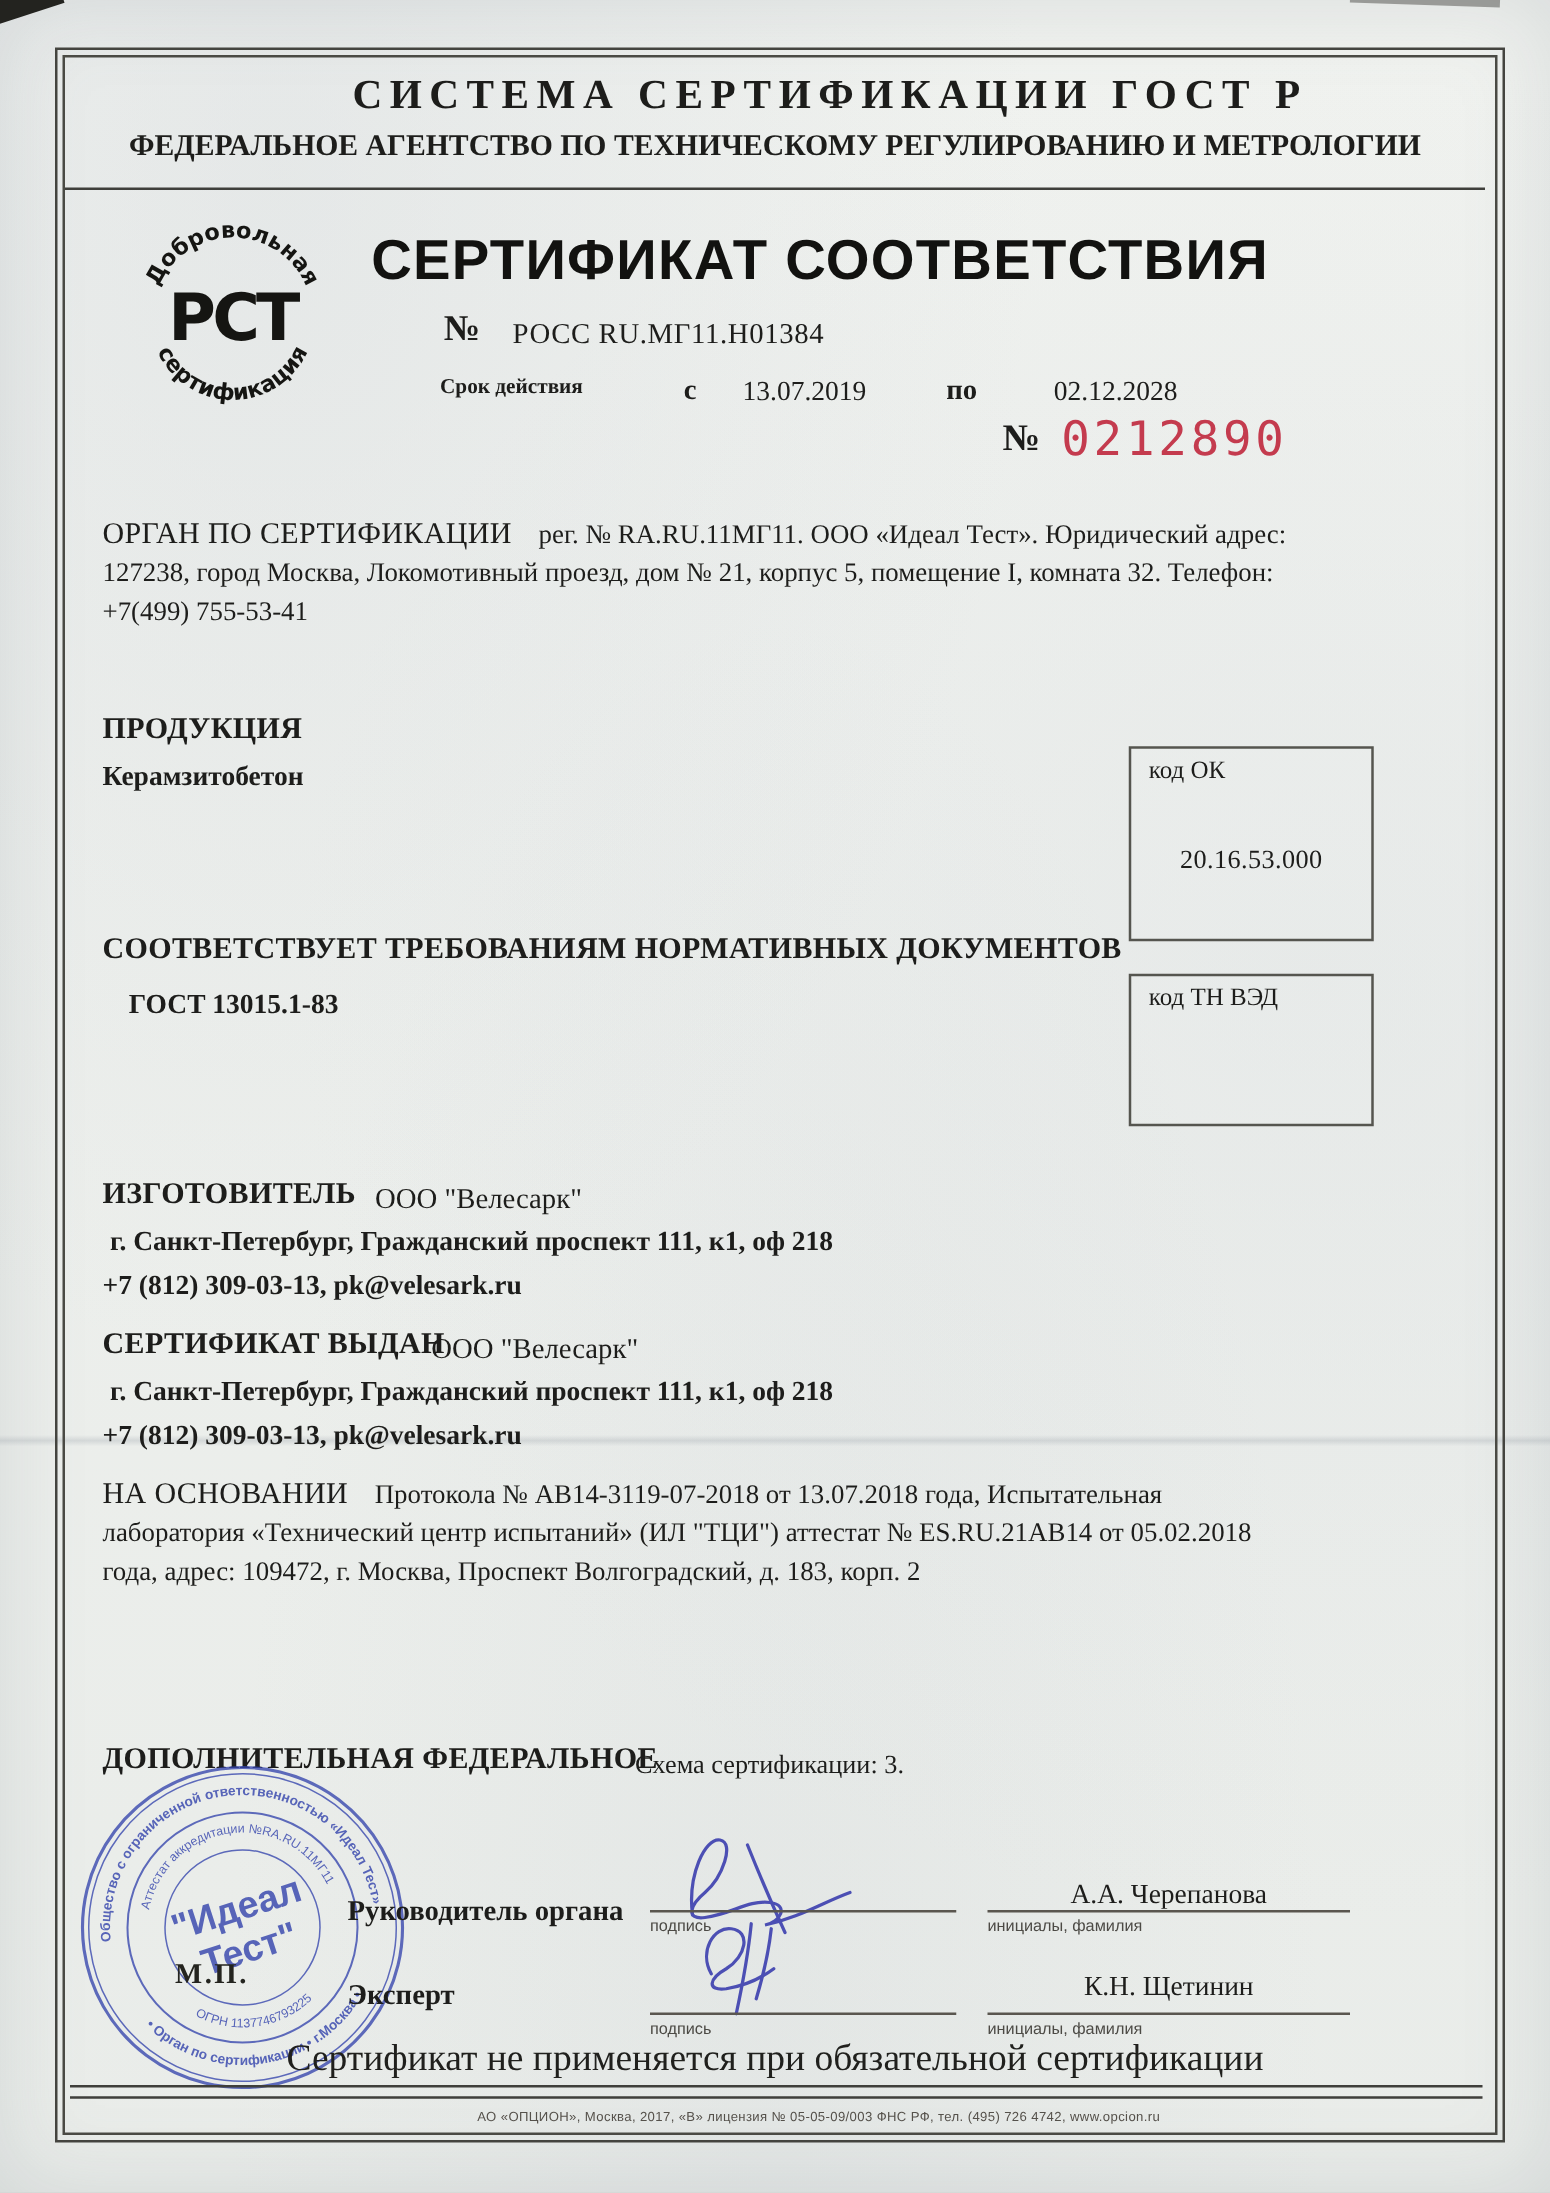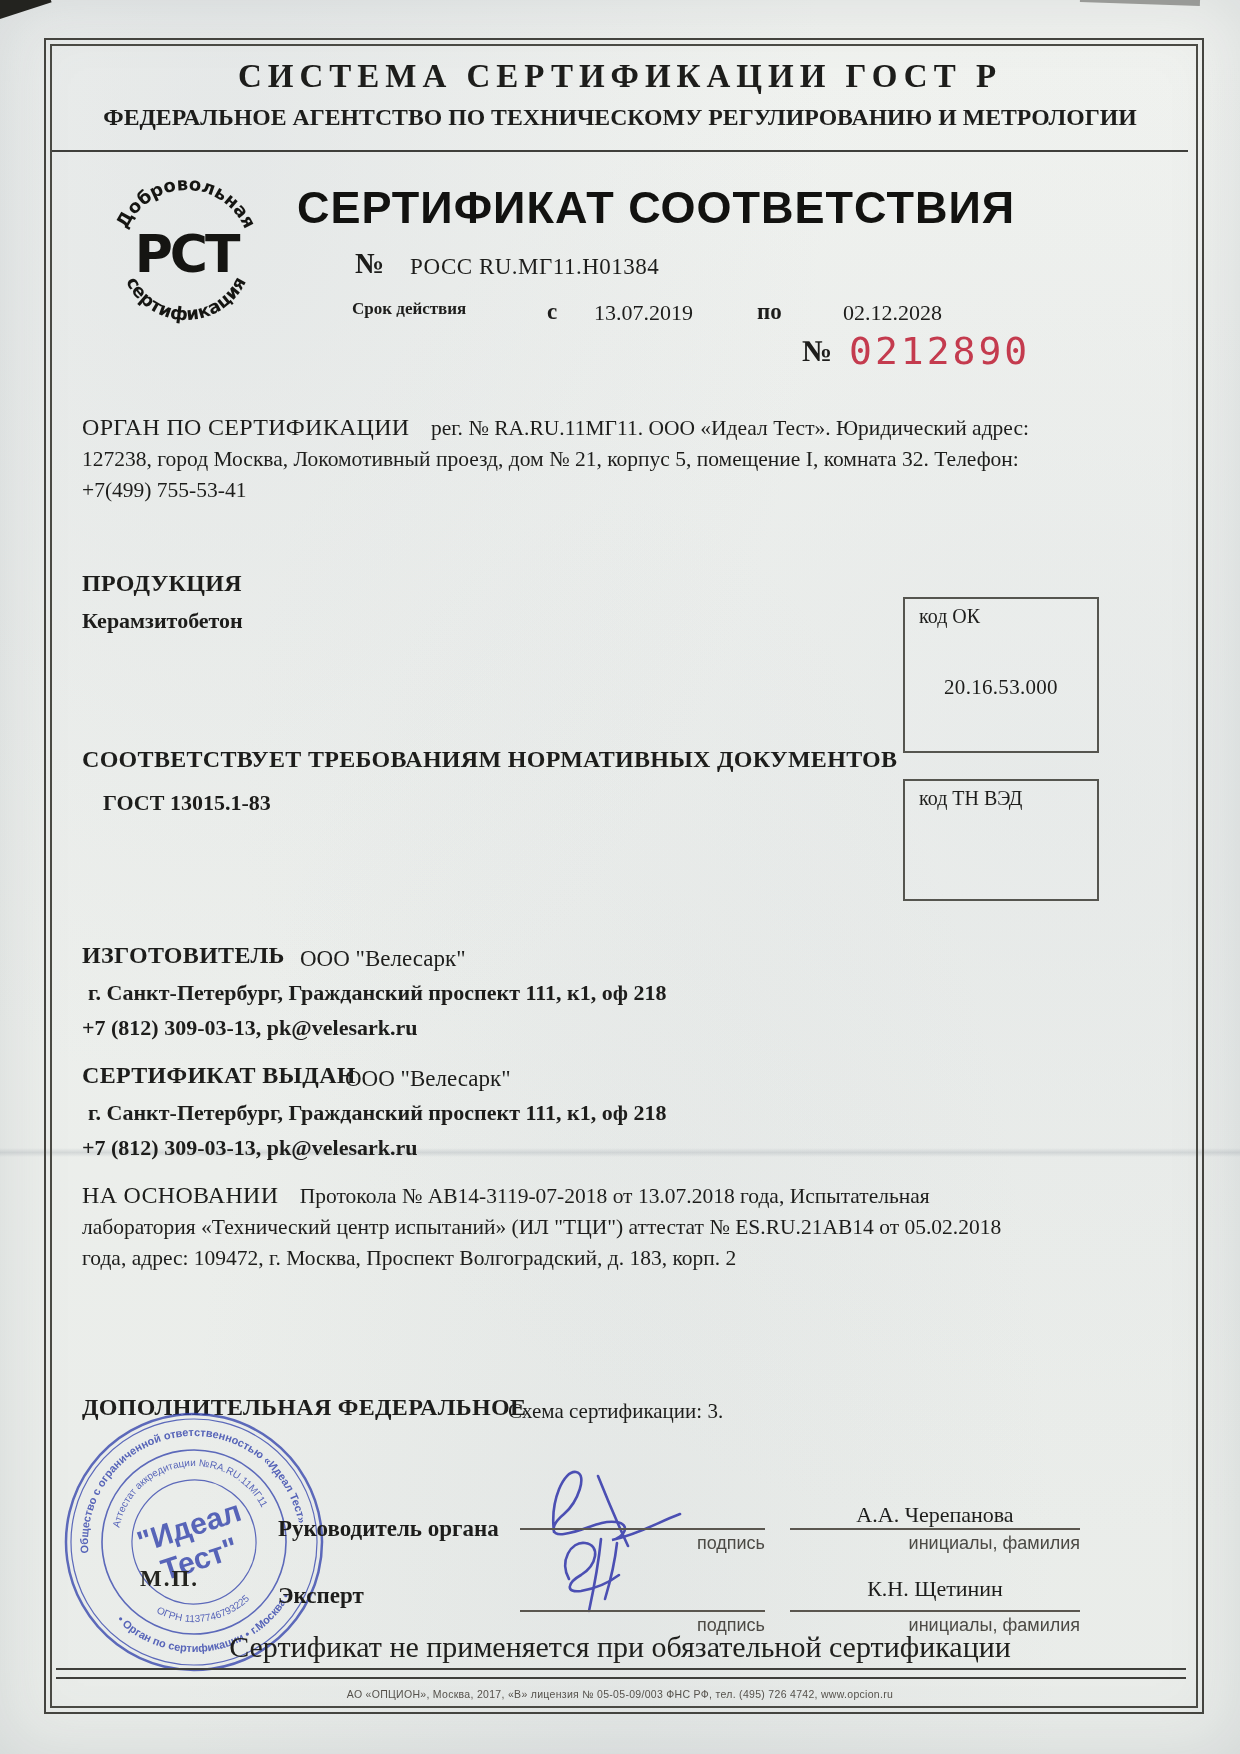--- a/index.html
+++ b/index.html
@@ -17,21 +17,21 @@
   .abs{position:absolute;}
   .frame-outer{left:44px; top:38px; width:1156px; height:1672px; border:2px solid #44443f;}
   .frame-inner{position:absolute; inset:4px; border:2px solid #4a4a44;}
   .header-rule{left:52px; top:150px; width:1136px; height:2px; background:#3f3f3b;}
   .crease{left:0; top:1148px; width:1240px; height:9px;
     background:linear-gradient(rgba(150,158,166,0), rgba(150,158,166,.28), rgba(150,158,166,0));}
   .corner-wedge{left:-10px; top:-8px; width:60px; height:20px; background:#23231f; transform:rotate(-18deg);}
   .corner-wedge2{left:1080px; top:-4px; width:120px; height:8px; background:rgba(60,60,55,.45); transform:rotate(2deg);}
 
   .h1{left:52px; top:58px; width:1136px; text-align:center;
-      font-size:33px; font-weight:bold; letter-spacing:6px; white-space:nowrap;}
+      font-size:33px; font-weight:bold; letter-spacing:6px; white-space:nowrap;padding-left:44px;}
   .h2{left:52px; top:104px; width:1136px; text-align:center;
       font-size:24px; font-weight:bold; letter-spacing:0px; white-space:nowrap; transform:scaleX(.99);}
 
   .doc-title{left:276px; top:182px; width:760px; text-align:center;
       font-family:"Liberation Sans", sans-serif; font-size:45px; font-weight:bold;
       letter-spacing:1px; white-space:nowrap; color:#121210;}
 
   .no-sign{font-weight:bold;}
   .reg-no-sign{left:355px; top:247px; font-size:29px;}
   .reg-no-value{left:410px; top:254px; font-size:23px; letter-spacing:.5px;}
@@ -72,29 +72,29 @@
   .hold-h{left:82px; top:1062px;}
   .hold-name{left:345px; top:1066px; font-size:23px; white-space:nowrap;}
   .hold-addr1{left:88px; top:1100px; font-size:22px; font-weight:bold; white-space:nowrap;}
   .hold-addr2{left:82px; top:1135px; font-size:22px; font-weight:bold; white-space:nowrap;}
 
   .add-h{left:82px; top:1394px;}
   .add-text{left:508px; top:1399px; font-size:21px; white-space:nowrap;}
 
   .sig-role{left:278px; font-size:23px; font-weight:bold; white-space:nowrap;}
   .sig-line{border-bottom:2px solid #5a564f;}
-  .sig-caption{font-family:"Liberation Sans", sans-serif; font-size:18px; color:#4c4a45; text-align:right;}
+  .sig-caption{font-family:"Liberation Sans", sans-serif; font-size:13px; color:#4c4a45; text-align:left;}
   .sig-name{font-size:22px; text-align:center; white-space:nowrap;}
 
   .statement{left:52px; top:1630px; width:1136px; text-align:center;
       font-size:30px; color:#20201d; white-space:nowrap;}
   .double-rule{left:56px; top:1668px; width:1130px; height:7px;
       border-top:2px solid #3f3f3b; border-bottom:2px solid #3f3f3b;}
   .print-line{left:52px; top:1688px; width:1136px; text-align:center;
-      font-family:"Liberation Sans", sans-serif; font-size:10.5px; color:#55514b; letter-spacing:.3px;}
+      font-family:"Liberation Sans", sans-serif; font-size:10.5px; color:#55514b; letter-spacing:.3px;padding-left:35px;}
 
   .stamp-svg{left:48px; top:1396px; transform:rotate(-8deg); opacity:.92;}
   .mp-mark{left:140px; top:1566px; font-size:23px; font-weight:bold; color:#24241f; letter-spacing:2px;}
 
   .logo-svg{left:100px; top:168px;}
   .sig1-svg{left:520px; top:1462px;}
   .sig2-svg{left:545px; top:1535px;}
 </style>
 </head>
 <body>

